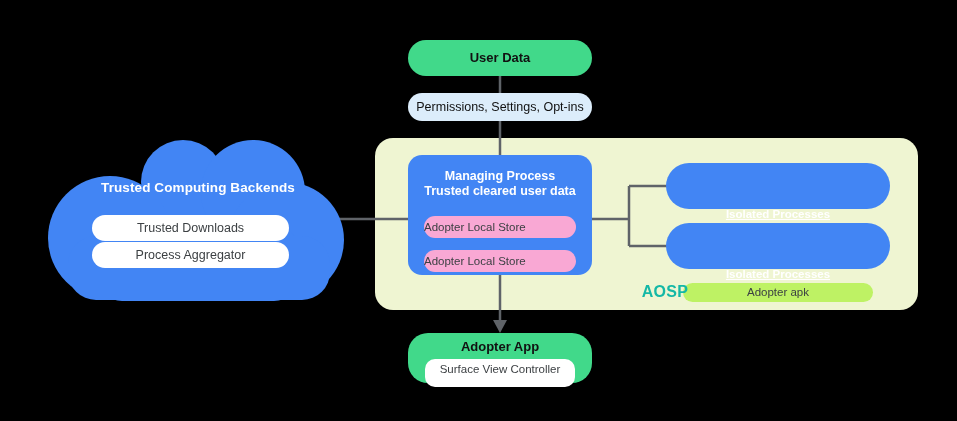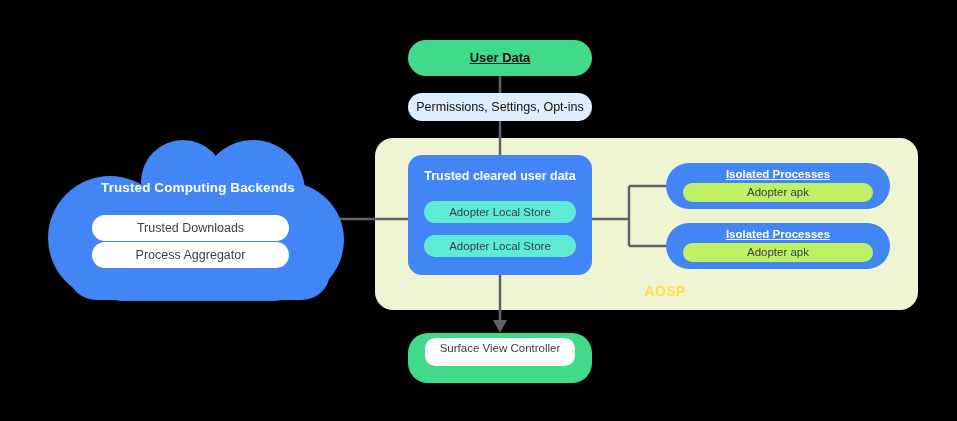--- a/index.html
+++ b/index.html
@@ -24,23 +24,23 @@
   
   .aosp-container {
     left: 375px; top: 138px;
     width: 543px; height: 172px;
     background: #EFF5D2;
     border-radius: 18px;
   }
   .aosp-label {
     left: 620px; top: 283px;
     width: 90px;
-    font-size: 14px;
-    font-weight: bold;
-    color: #fde047;
+    font-size: 16px;
+    font-weight: bold;
+    color: #14b8a6;
     letter-spacing: .3px;
     text-align: center;
   }
 
   
   .cloud-wrap { left: 38px; top: 140px; width: 320px; height: 170px; }
   .cloud-wrap svg { display:block; width:320px; height:170px; }
 
   .cloud-title {
     left: 48px; top: 180px;
@@ -76,21 +76,20 @@
     left: 408px; top: 40px;
     width: 184px; height: 36px;
     border-radius: 18px;
   }
   .user-data .title {
     line-height: 36px;
     text-align: center;
     font-size: 13px;
     font-weight: bold;
     color: #111111;
-    text-decoration: underline;
   }
   .adopter-app {
     left: 408px; top: 333px;
     width: 184px; height: 50px;
     border-radius: 20px;
   }
   .adopter-app .title {
     margin-top: 6px;
     text-align: center;
     font-size: 13px;
@@ -133,25 +132,25 @@
     padding-top: 14px;
     text-align: center;
     font-size: 12.5px;
     font-weight: bold;
     color: #FFFFFF;
     line-height: 15px;
   }
   .managing .pill {
     margin: 12px auto;
     width: 152px; height: 22px;
-    background: #5eead4;
+    background: #f9a8d4;
     border-radius: 11px;
     font-size: 11.5px;
     color: #3C4043;
-    text-align: center;
+    text-align: left;
     line-height: 22px;
   }
   .managing .pill.first { margin-top: 17px; }
   .managing .pill.second { margin-top: 11px; }
 
   
   .isolated {
     left: 666px;
     width: 224px; height: 46px;
     background: #4285F4;
@@ -159,20 +158,21 @@
   }
   .iso1 { top: 163px; }
   .iso2 { top: 223px; }
   .isolated .head {
     padding-top: 5px;
     text-align: center;
     font-size: 11.5px;
     font-weight: bold;
     color: #FFFFFF;
     text-decoration: underline;
+    margin-top: 40px;
   }
   .isolated .pill {
     margin: 3px auto 0 auto;
     width: 190px; height: 19px;
     background: #bef264;
     border-radius: 10px;
     font-size: 11.5px;
     color: #3C4043;
     text-align: center;
     line-height: 19px;
@@ -233,35 +233,37 @@
   <div class="abs cloud-pill cp2">Process Aggregator</div>
 
   <div class="abs green-box user-data">
     <div class="title">User Data</div>
   </div>
 
   <div class="abs permissions">Permissions,  Settings, Opt-ins</div>
 
   <div class="abs managing">
     <div class="head">
+      <div>Managing Process</div>
       <div>Trusted cleared user data</div>
     </div>
     <div class="pill first">Adopter Local Store</div>
     <div class="pill second">Adopter Local Store</div>
   </div>
 
   <div class="abs isolated iso1">
     <div class="head">Isolated Processes</div>
     <div class="pill">Adopter apk</div>
   </div>
 
   <div class="abs isolated iso2">
     <div class="head">Isolated Processes</div>
     <div class="pill">Adopter apk</div>
   </div>
 
   <div class="abs aosp-label">AOSP</div>
 
   <div class="abs green-box adopter-app">
+    <div class="title">Adopter App</div>
     <div class="pill">Surface View Controller</div>
   </div>
 
 </div>
 
 </body></html>

